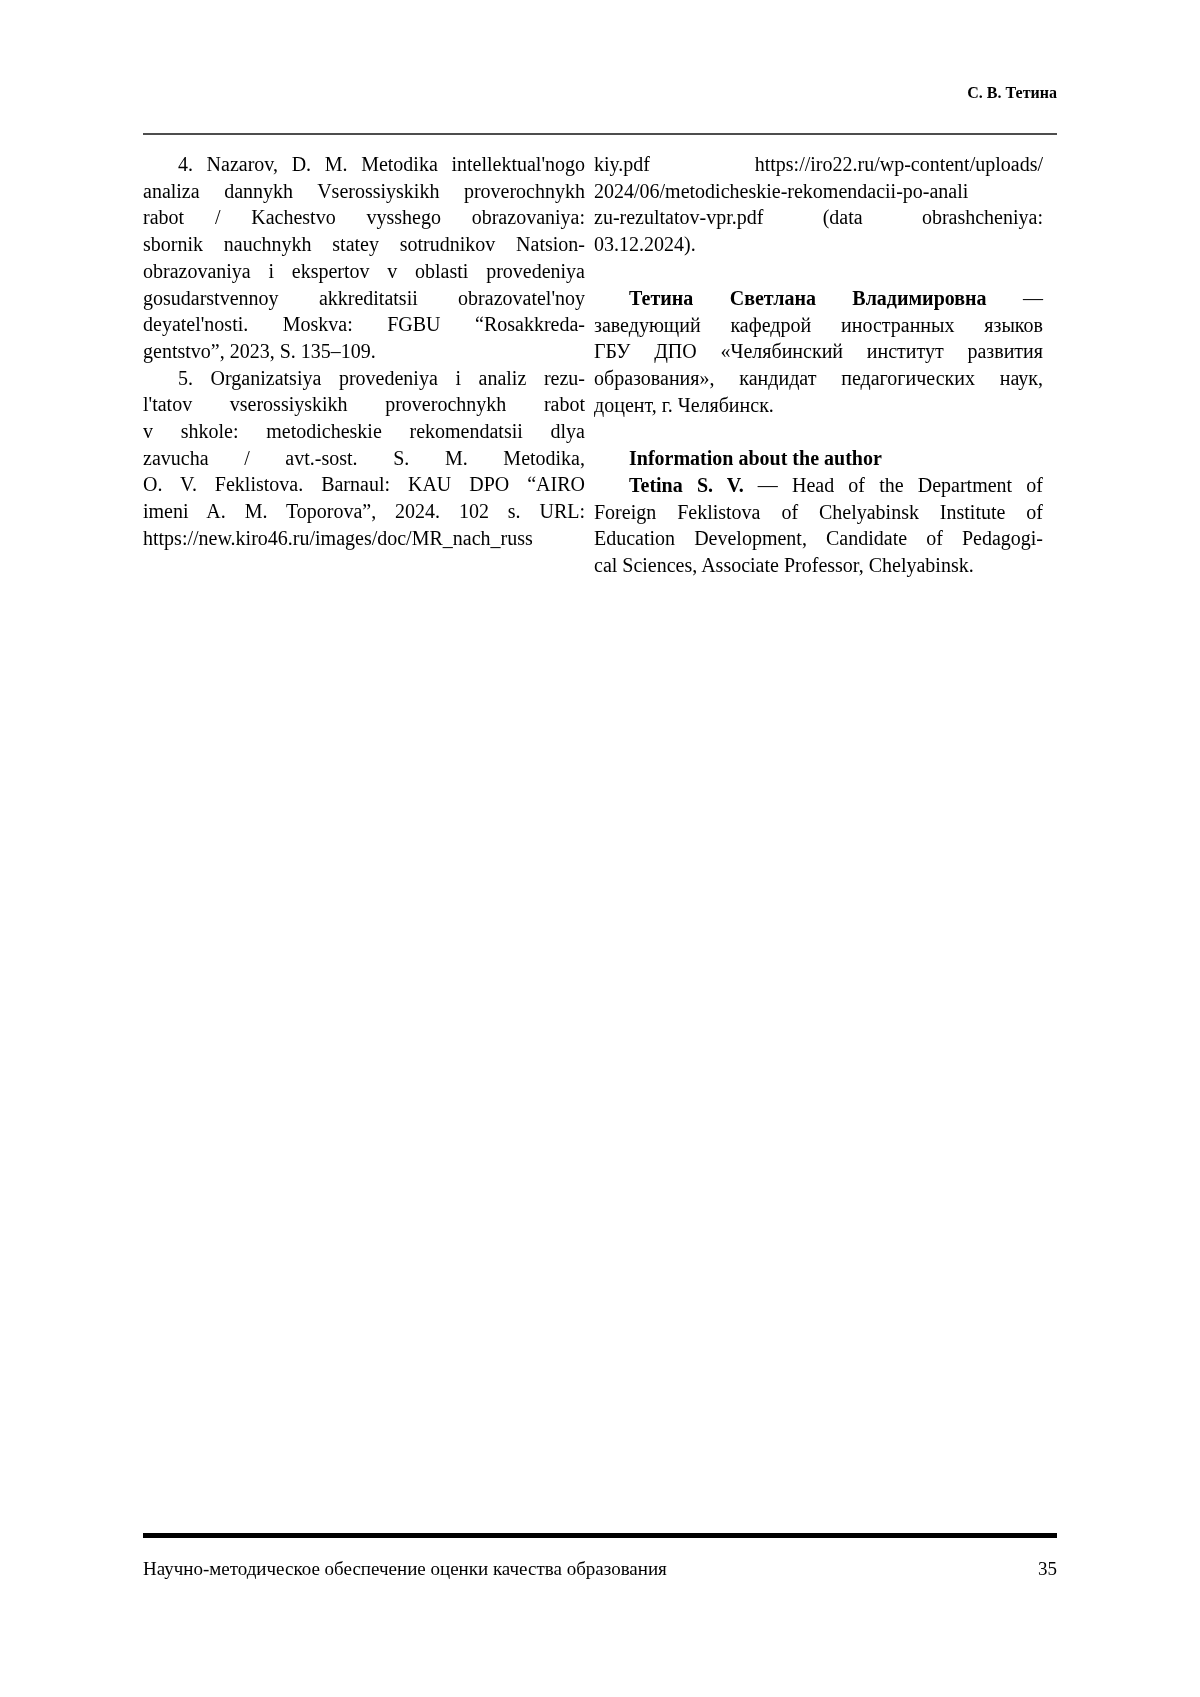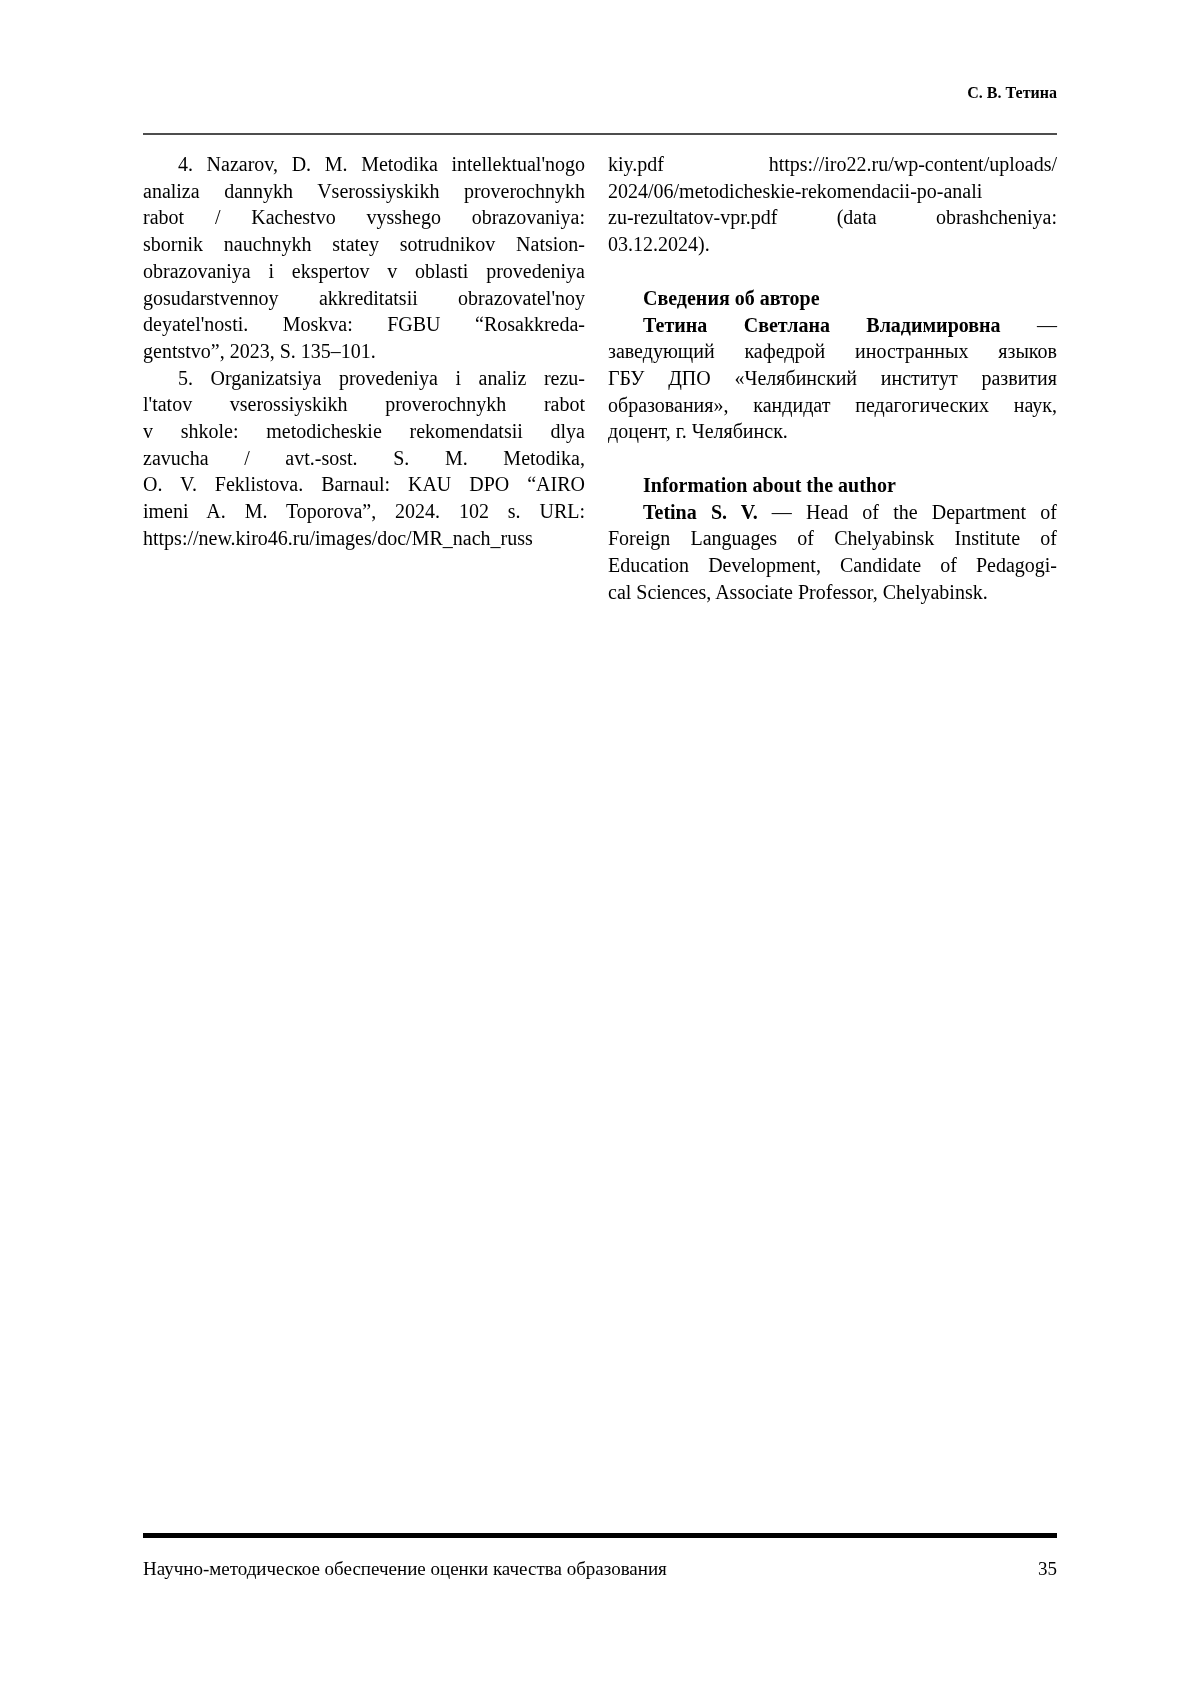--- a/index.html
+++ b/index.html
@@ -24,21 +24,21 @@
   .header-rule {
     position: absolute;
     left: 143px; top: 133px; width: 914px; height: 2px;
     background: #4d4d4d;
   }
 
   .columns {
     position: absolute;
     left: 143px; top: 151px; width: 914px;
     display: flex;
-    gap: 23px;
+    gap: 9px;
   }
   .col { font-size: 20px; line-height: 26.7px; }
   .col-left  { width: 442px; }
   .col-right { width: 449px; }
 
   .line { text-align: justify; text-align-last: justify; }
   .line.last { text-align-last: left; }
   .line.indent { text-indent: 35px; }
   .line.heading { font-weight: 700; text-align: left; text-align-last: left; }
   .spacer { height: 27px; }
@@ -69,45 +69,44 @@
 
   <div class="columns">
       <div class="col col-left">
         <div class="line indent">4. Nazarov, D. M. Metodika intellektual'nogo</div>
         <div class="line">analiza dannykh Vserossiyskikh proverochnykh</div>
         <div class="line">rabot / Kachestvo vysshego obrazovaniya:</div>
         <div class="line">sbornik nauchnykh statey sotrudnikov Natsion-</div>
         <div class="line">obrazovaniya i ekspertov v oblasti provedeniya</div>
         <div class="line">gosudarstvennoy akkreditatsii obrazovatel'noy</div>
         <div class="line">deyatel'nosti. Moskva: FGBU “Rosakkreda-</div>
-        <div class="line last">gentstvo”, 2023, S. 135–101.</div>
+        <div class="line last">gentstvo”, 2023, S. 135–109.</div>
         <div class="line indent">5. Organizatsiya provedeniya i analiz rezu-</div>
         <div class="line">l'tatov vserossiyskikh proverochnykh rabot</div>
         <div class="line">v shkole: metodicheskie rekomendatsii dlya</div>
         <div class="line">zavucha / avt.-sost. S. M. Metodika,</div>
         <div class="line">O. V. Feklistova. Barnaul: KAU DPO “AIRO</div>
         <div class="line">imeni A. M. Toporova”, 2024. 102 s. URL:</div>
         <div class="line">https://new.kiro46.ru/images/doc/MR_nach_russ</div>
       </div>
       <div class="col col-right">
         <div class="line">kiy.pdf https://iro22.ru/wp-content/uploads/</div>
         <div class="line">2024/06/metodicheskie-rekomendacii-po-anali</div>
         <div class="line">zu-rezultatov-vpr.pdf (data obrashcheniya:</div>
         <div class="line last">03.12.2024).</div>
         <div class="spacer"></div>
-        <div class="line heading last indent">Сведения об авторе</div>
         <div class="line indent"><span class="b">Тетина Светлана Владимировна</span><span> —</span></div>
         <div class="line">заведующий кафедрой иностранных языков</div>
         <div class="line">ГБУ ДПО «Челябинский институт развития</div>
         <div class="line">образования», кандидат педагогических наук,</div>
         <div class="line last">доцент, г. Челябинск.</div>
         <div class="spacer"></div>
         <div class="line heading last indent">Information about the author</div>
         <div class="line indent"><span class="b">Tetina S. V.</span><span> — Head of the Department of</span></div>
-        <div class="line">Foreign Languages of Chelyabinsk Institute of</div>
+        <div class="line">Foreign Feklistova of Chelyabinsk Institute of</div>
         <div class="line">Education Development, Candidate of Pedagogi-</div>
         <div class="line last">cal Sciences, Associate Professor, Chelyabinsk.</div>
       </div>
     </div>
 
   <div class="footer-rule" style="background: rgb(0, 0, 0);"></div>
 
   <div class="footer">
     <div>Научно-методическое обеспечение оценки качества образования</div>
     <div>35</div>

